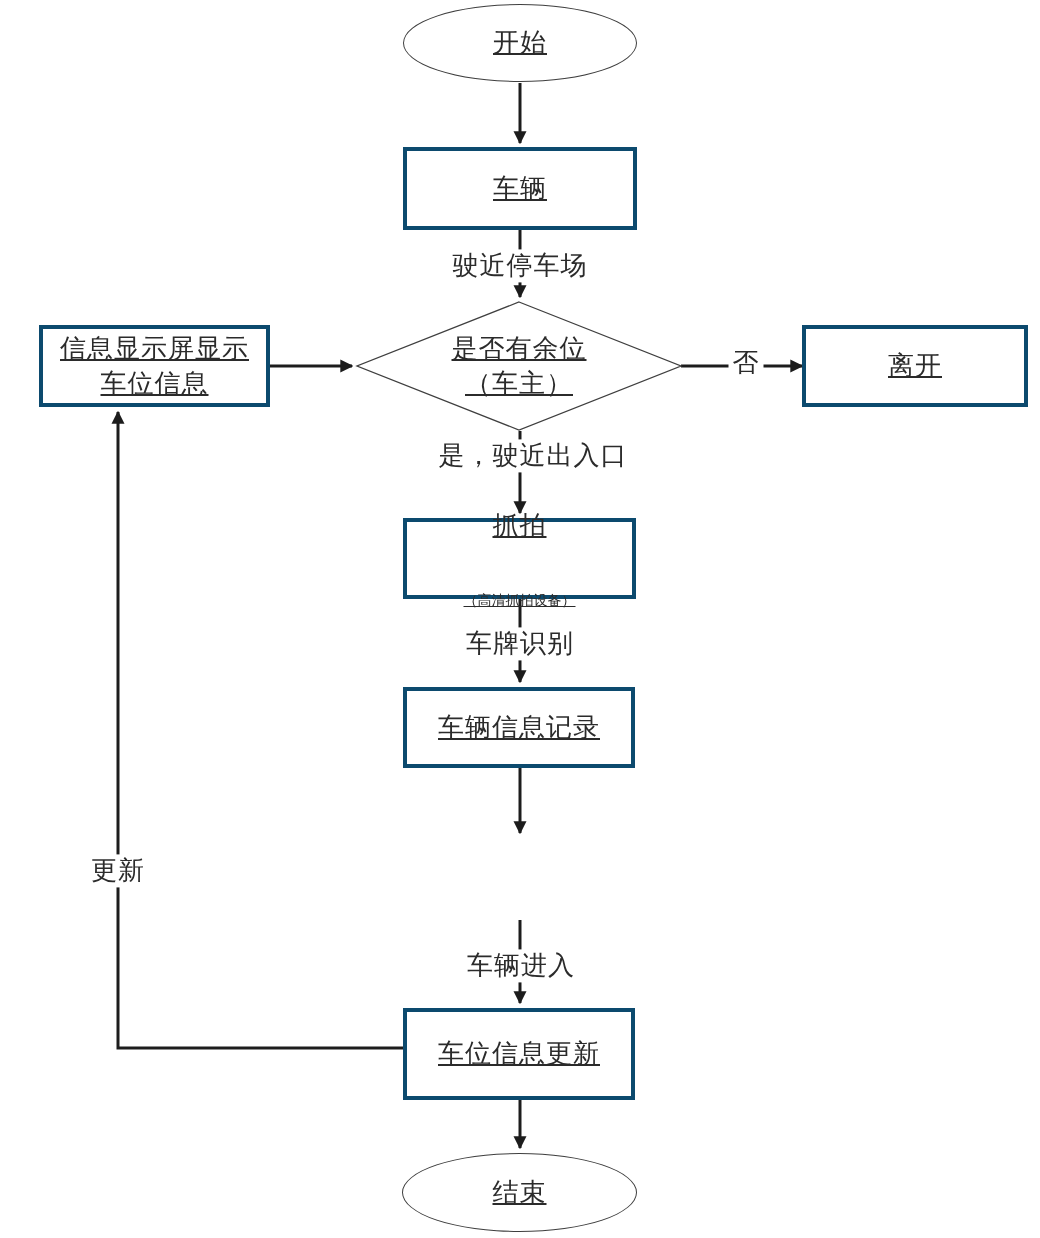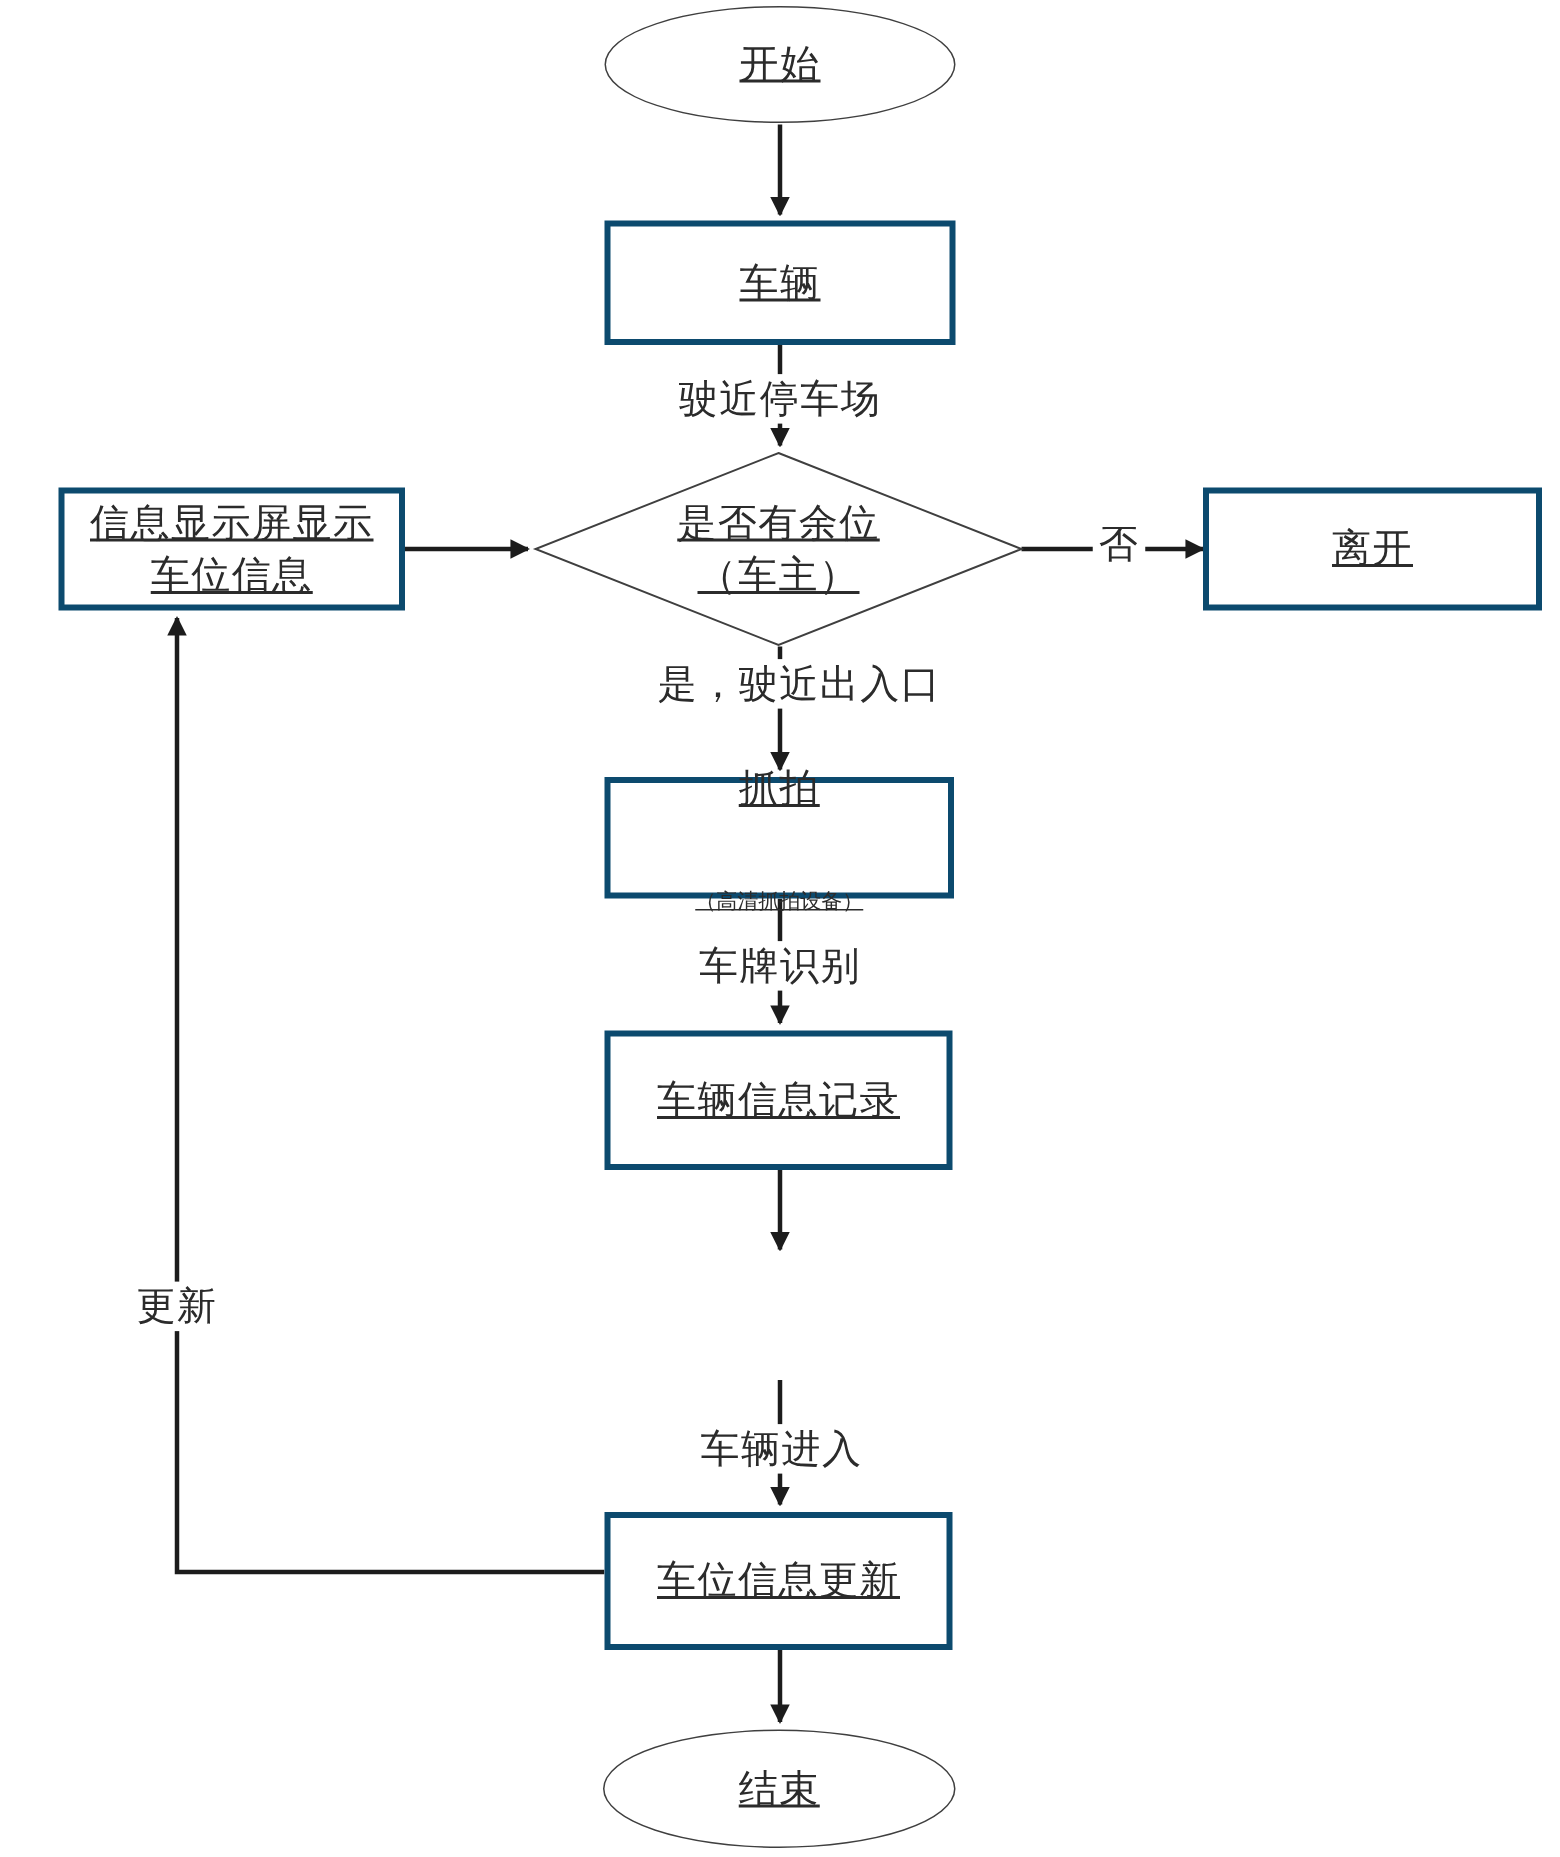--- a/index.html
+++ b/index.html
@@ -66,21 +66,21 @@
     white-space: nowrap;
     letter-spacing: 1px;
   }
   
   #start-node   { left: 403px; top: 4px;    width: 234px; height: 78px; }
   #vehicle-node { left: 403px; top: 147px;  width: 234px; height: 83px; }
   #display-node { left: 16px;   top: 325px;  width: 231px; height: 82px; margin-left: 23px; }
   #leave-node   { left: 802px; top: 325px;  width: 226px; height: 82px; }
   #decision-text{ left: 368px; top: 312px;  width: 302px; height: 108px; }
   #capture-node { left: 403px; top: 518px;  width: 233px; height: 81px; }
-  #record-node  { left: 403px; top: 687px;  width: 232px; height: 93px; }
+  #record-node  { left: 403px; top: 687px;  width: 232px; height: 81px; }
   #barrier-node { left: 403px; top: 838px;  width: 232px; height: 82px; }
   #update-node  { left: 403px; top: 1008px; width: 232px; height: 92px; }
   #end-node     { left: 402px; top: 1153px; width: 235px; height: 79px; }
   
   #label-approach-lot { left: 520px; top: 266px; }
   #label-no           { left: 746px; top: 363px; }
   #label-yes-entrance { left: 533px; top: 456px; }
   #label-plate        { left: 520px; top: 644px; }
   #label-enter        { left: 521px; top: 966px; }
   #label-update       { left: 118px; top: 871px; }

